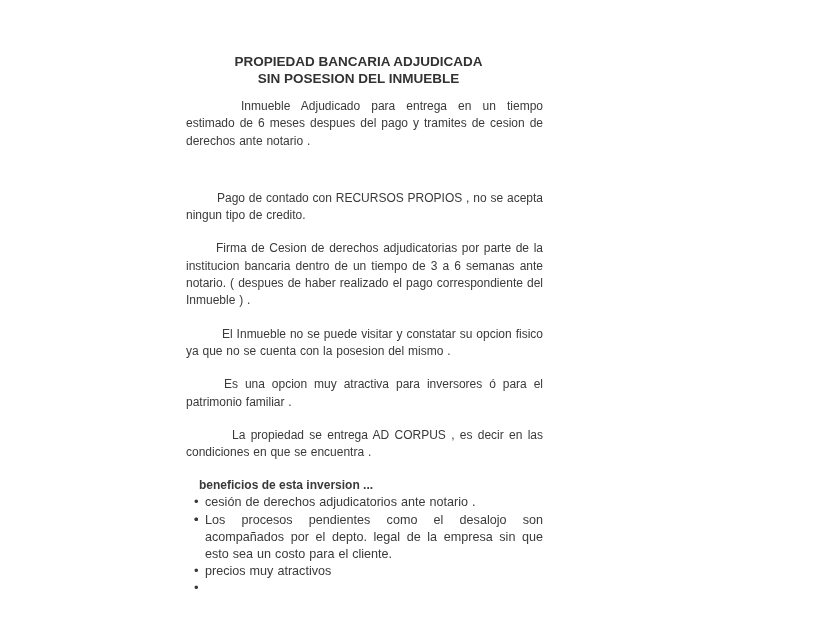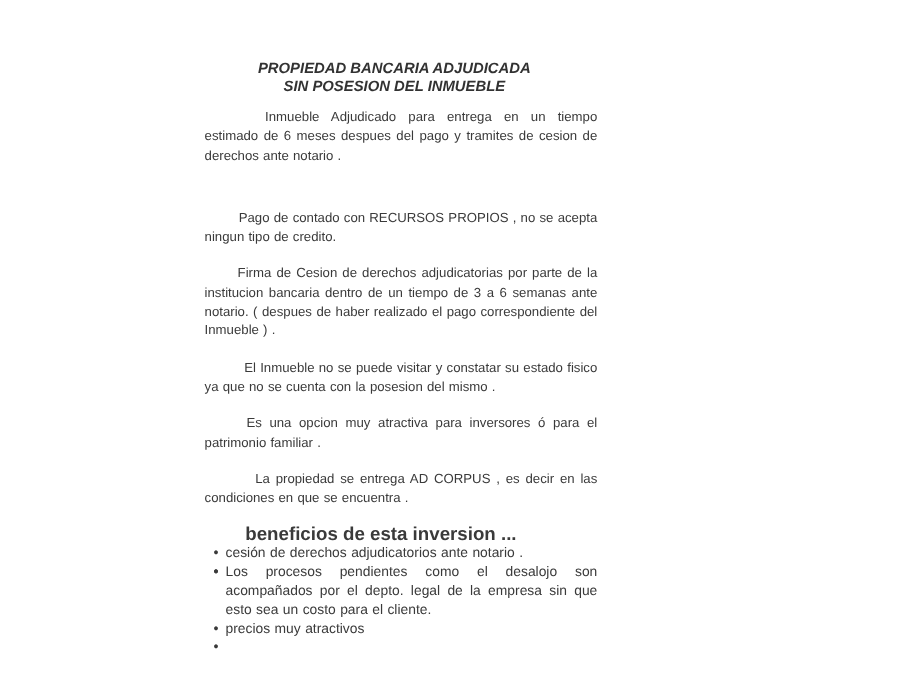--- a/index.html
+++ b/index.html
@@ -23,39 +23,38 @@
     width: 357px;
   }
   .doc-title {
     margin: 0 0 11px 0;
     padding-right: 12px;
     font-size: 13.5px;
     font-weight: bold;
     line-height: 17px;
     text-align: center;
     color: var(--title, #323232);
-    font-style: italic;
   }
   .title-line { display: block; }
   .para {
     margin: 0 0 16px 0;
     font-size: 12px;
     line-height: 17.3px;
     text-align: justify;
     word-spacing: 0.5px;
   }
   .para.p1 { text-indent: 55px; }
   .para.p2 { text-indent: 31px; margin-top: 40px; }
   .para.p3 { text-indent: 30px; }
   .para.p4 { text-indent: 36px; }
   .para.p5 { text-indent: 46px; }
   .para.p6 { text-indent: 38px; }
   .benefits-header {
-    margin: 12px 0 0 37px;
-    font-size: 17px;
+    margin: 12px 0 0 13px;
+    font-size: 12px;
     font-weight: bold;
     line-height: 17px;
   }
   .benefits-list {
     list-style: none;
     margin: 0;
     padding: 0;
     font-size: 12.6px;
     line-height: 17.2px;
   }
@@ -79,21 +78,21 @@
   <div class="content">
 
     <h1 class="doc-title">
       <span class="title-line">PROPIEDAD BANCARIA ADJUDICADA</span>
       <span class="title-line">SIN POSESION DEL INMUEBLE</span>
     </h1>
 
     <p class="para p1">Inmueble Adjudicado para entrega en un tiempo estimado de 6 meses despues del pago y tramites de cesion de derechos ante notario .</p>
     <p class="para p2">Pago de contado con RECURSOS PROPIOS , no se acepta ningun tipo de credito.</p>
     <p class="para p3">Firma de Cesion de derechos adjudicatorias por parte de la institucion bancaria  dentro de un tiempo de 3 a 6 semanas ante notario. ( despues de haber realizado el pago correspondiente del Inmueble ) .</p>
-    <p class="para p4">El Inmueble no se puede visitar y constatar su estado fisico ya que no se cuenta con la posesion del mismo .</p>
+    <p class="para p4">El Inmueble no se puede visitar y constatar su opcion fisico ya que no se cuenta con la posesion del mismo .</p>
     <p class="para p6">Es una opcion muy atractiva para inversores ó para el patrimonio familiar .</p>
     <p class="para p5">La propiedad se entrega AD CORPUS , es decir en las condiciones  en que se encuentra .</p>
 
     <h2 class="benefits-header">beneficios de esta inversion ...</h2>
 
     <ul class="benefits-list">
       <li>
         <span class="bullet">•</span>
         <span class="li-text">cesión de derechos adjudicatorios ante notario .</span>
       </li>

